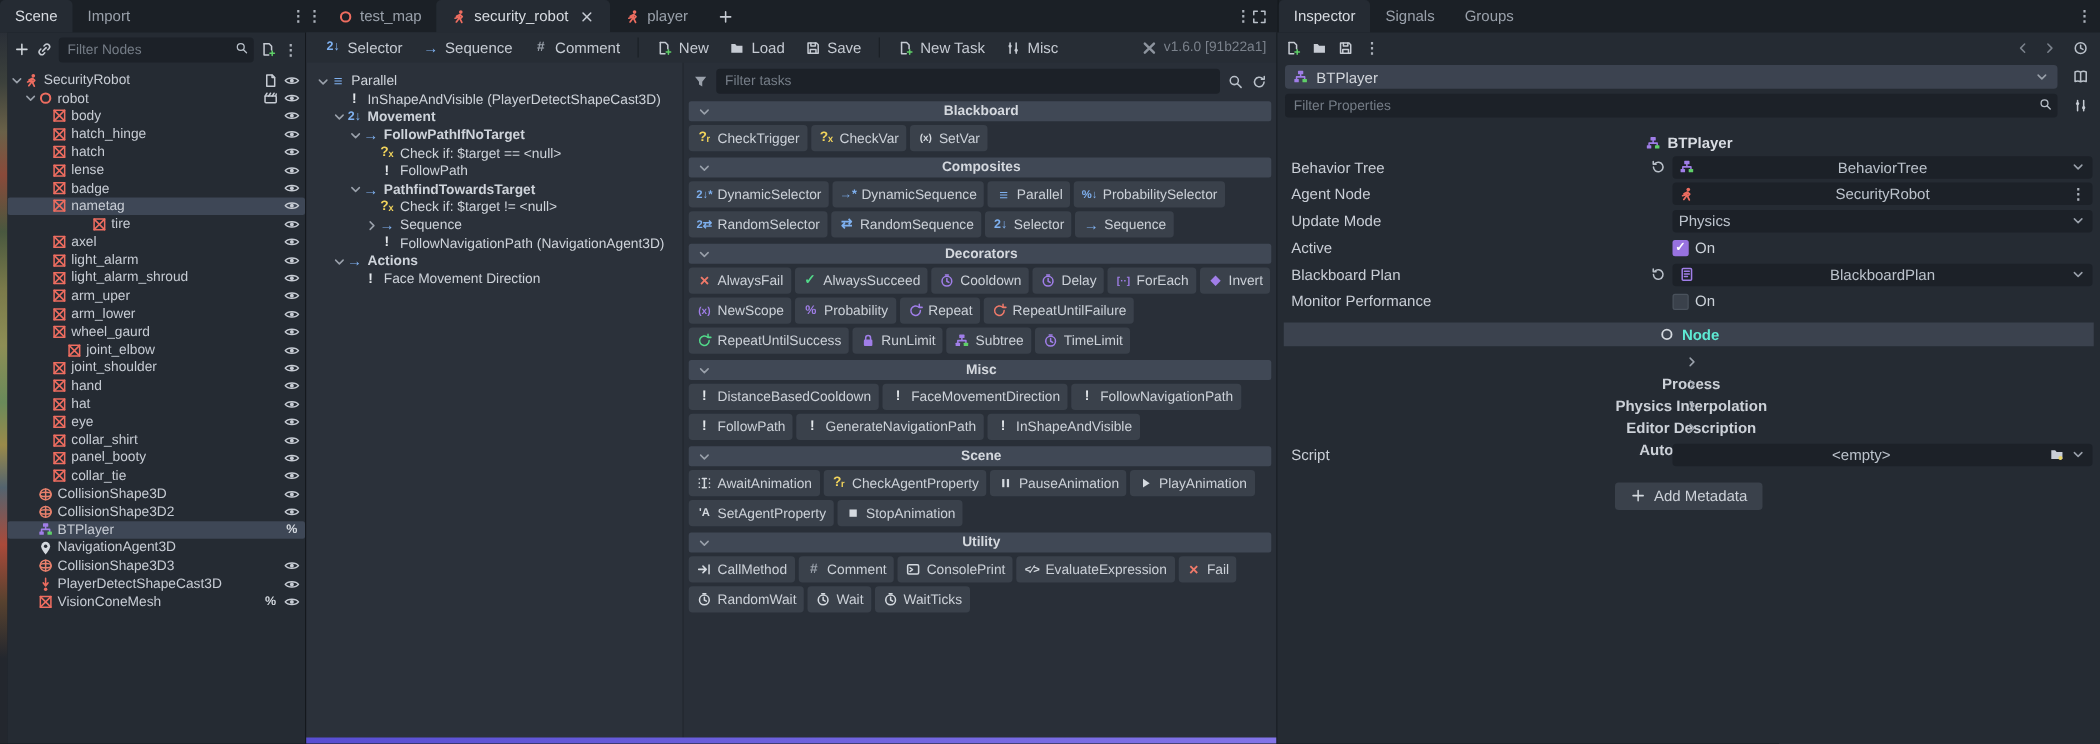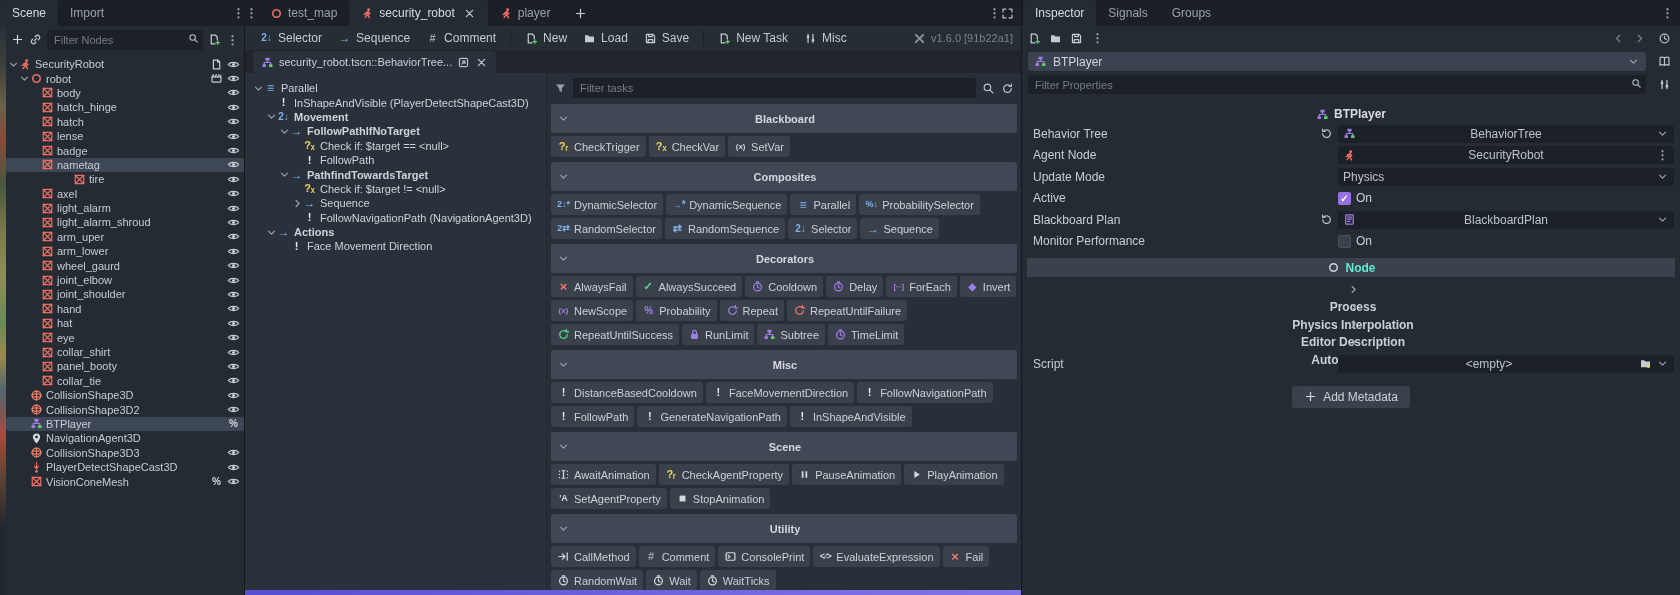--- a/index.html
+++ b/index.html
@@ -37,21 +37,21 @@
   .bt-tabstrip{height:23px;background:#20252c;display:flex;align-items:flex-end;padding-left:8px;}
   .bt-tab{display:flex;align-items:center;gap:5px;height:22px;padding:0 8px;background:#2b313a;border-radius:4px 4px 0 0;font-size:11px;color:#ccd2d9;}
   .bt-main{flex:1;display:flex;min-height:0;}
   .bt-tree{width:295px;padding:8px 0 0 6px;font-size:11px;overflow:hidden;}
   .btrow{display:flex;align-items:center;height:14.4px;white-space:nowrap;color:#ced3da;}
   .btrow.bold{font-weight:700;}
   .btrow .tlabel{margin-left:4px;}
   .palette{flex:1;border-left:1px solid #23282f;background:#292f38;display:flex;flex-direction:column;overflow:hidden;}
   .palette-filter{display:flex;align-items:center;gap:6px;padding:5px 7px 3px;}
   .pf-input{flex:1;}
-  .sectionhdr{height:29px;margin:3px 4px 1px;background:#404855;border-radius:2px;display:flex;align-items:center;padding:0 6px;}
+  .sectionhdr{height:16px;margin:3px 4px 1px;background:#404855;border-radius:2px;display:flex;align-items:center;padding:0 6px;}
   .sectionhdr .title{flex:1;text-align:center;font-size:11px;font-weight:700;color:#d4d8de;}
   .chips{display:flex;flex-wrap:wrap;gap:3px;padding:2px 4px;}
   .chip{height:21px;display:inline-flex;align-items:center;gap:4px;padding:0 6px;background:#3a414b;border-radius:3px;font-size:11px;color:#ccd1d8;white-space:nowrap;}
   .bt-bottomstrip{height:5px;background:linear-gradient(90deg,#584ed2,#8274e8);}
   .inspector{width:658px;background:#252b33;display:flex;flex-direction:column;font-size:12px;}
   .insp-row{display:flex;align-items:center;padding:0 6px;gap:8px;}
   .insp-toolbar{height:24px;}
   .railcell{width:20px;display:flex;justify-content:center;flex:none;}
   .selbox{flex:1;height:19px;background:#3c4350;border-radius:3px;display:flex;align-items:center;gap:6px;padding:0 6px;color:#d2d6dc;}
   .selbox .lbl{flex:1;text-align:left;}
@@ -481,21 +481,21 @@
             <span class="tlabel">wheel_gaurd</span>
             <span class="trail">
               <span class="ic">
                 <svg viewBox="0 0 16 16" style="stroke:#c7ccd4">
                   <path d="M1.5 8 C4 4.6 12 4.6 14.5 8 C12 11.4 4 11.4 1.5 8 Z"></path>
                   <circle cx="8" cy="8" r="1.9" fill="#c7ccd4" stroke="none"></circle>
                 </svg>
               </span>
             </span>
           </div>
-          <div class="trow" style="padding-left: 24px;">
+          <div class="trow" style="padding-left: 36px;">
             <span class="chev"></span>
             <span class="ic">
               <svg viewBox="0 0 16 16" style="stroke:#9aa1ab">
                 <rect x="2.8" y="2.8" width="10.4" height="10.4" style="stroke:#ee6d60"></rect>
                 <path d="M2.8 2.8 L13.2 13.2 M13.2 2.8 L2.8 13.2" style="stroke:#ee6d60"></path>
               </svg>
             </span>
             <span class="tlabel">joint_elbow</span>
             <span class="trail">
               <span class="ic">
@@ -827,44 +827,20 @@
             </span>
             <span>Misc</span>
           </div>
           <div class="bt-version">
             <span class="ic">
               <svg viewBox="0 0 16 16" style="stroke:#8d949e">
                 <path d="M3.5 3.5 L12.5 12.5 M12.5 3.5 L3.5 12.5" style="stroke-width:2.4"></path>
               </svg>
             </span>
             <span>v1.6.0 [91b22a1]</span>
-          </div>
-        </div>
-      <div class="bt-tabstrip" id="btTabstrip">
-          <div class="bt-tab">
-            <span class="ic">
-              <svg viewBox="0 0 16 16" style="stroke:#9aa1ab">
-                <path d="M8 5.5 V8 M8 8 L4 8 V10 M8 8 L12 8 V10" style="stroke:#a07ee8"></path>
-                <rect x="5.4" y="2" width="5.2" height="3.4" rx="0.6" fill="#a07ee8" stroke="none"></rect>
-                <rect x="1.8" y="10" width="4.4" height="3.4" rx="0.6" fill="#a07ee8" stroke="none"></rect>
-                <rect x="9.8" y="10" width="4.4" height="3.4" rx="0.6" fill="#5fd068" stroke="none"></rect>
-              </svg>
-            </span>
-            <span>security_robot.tscn::BehaviorTree...</span>
-            <span class="ic">
-              <svg viewBox="0 0 16 16" style="stroke:#b9c0c9">
-                <rect x="3" y="3" width="10" height="10" rx="1.5"></rect>
-                <path d="M6.2 9.8 L9.8 6.2 M9.8 6.2 H6.8 M9.8 6.2 V9.2"></path>
-              </svg>
-            </span>
-            <span class="ic">
-              <svg viewBox="0 0 16 16" style="stroke:#c6cbd3">
-                <path d="M4.2 4.2 L11.8 11.8 M11.8 4.2 L4.2 11.8"></path>
-              </svg>
-            </span>
           </div>
         </div>
       <div class="bt-main">
         <div class="bt-tree" id="btTree">
             <div class="btrow" style="padding-left: 2px;">
               <span class="chev">
                 <span class="ic">
                   <svg viewBox="0 0 16 16" style="stroke:#9aa1ab">
                     <path d="M4.3 6.3 L8 10 L11.7 6.3"></path>
                   </svg>

